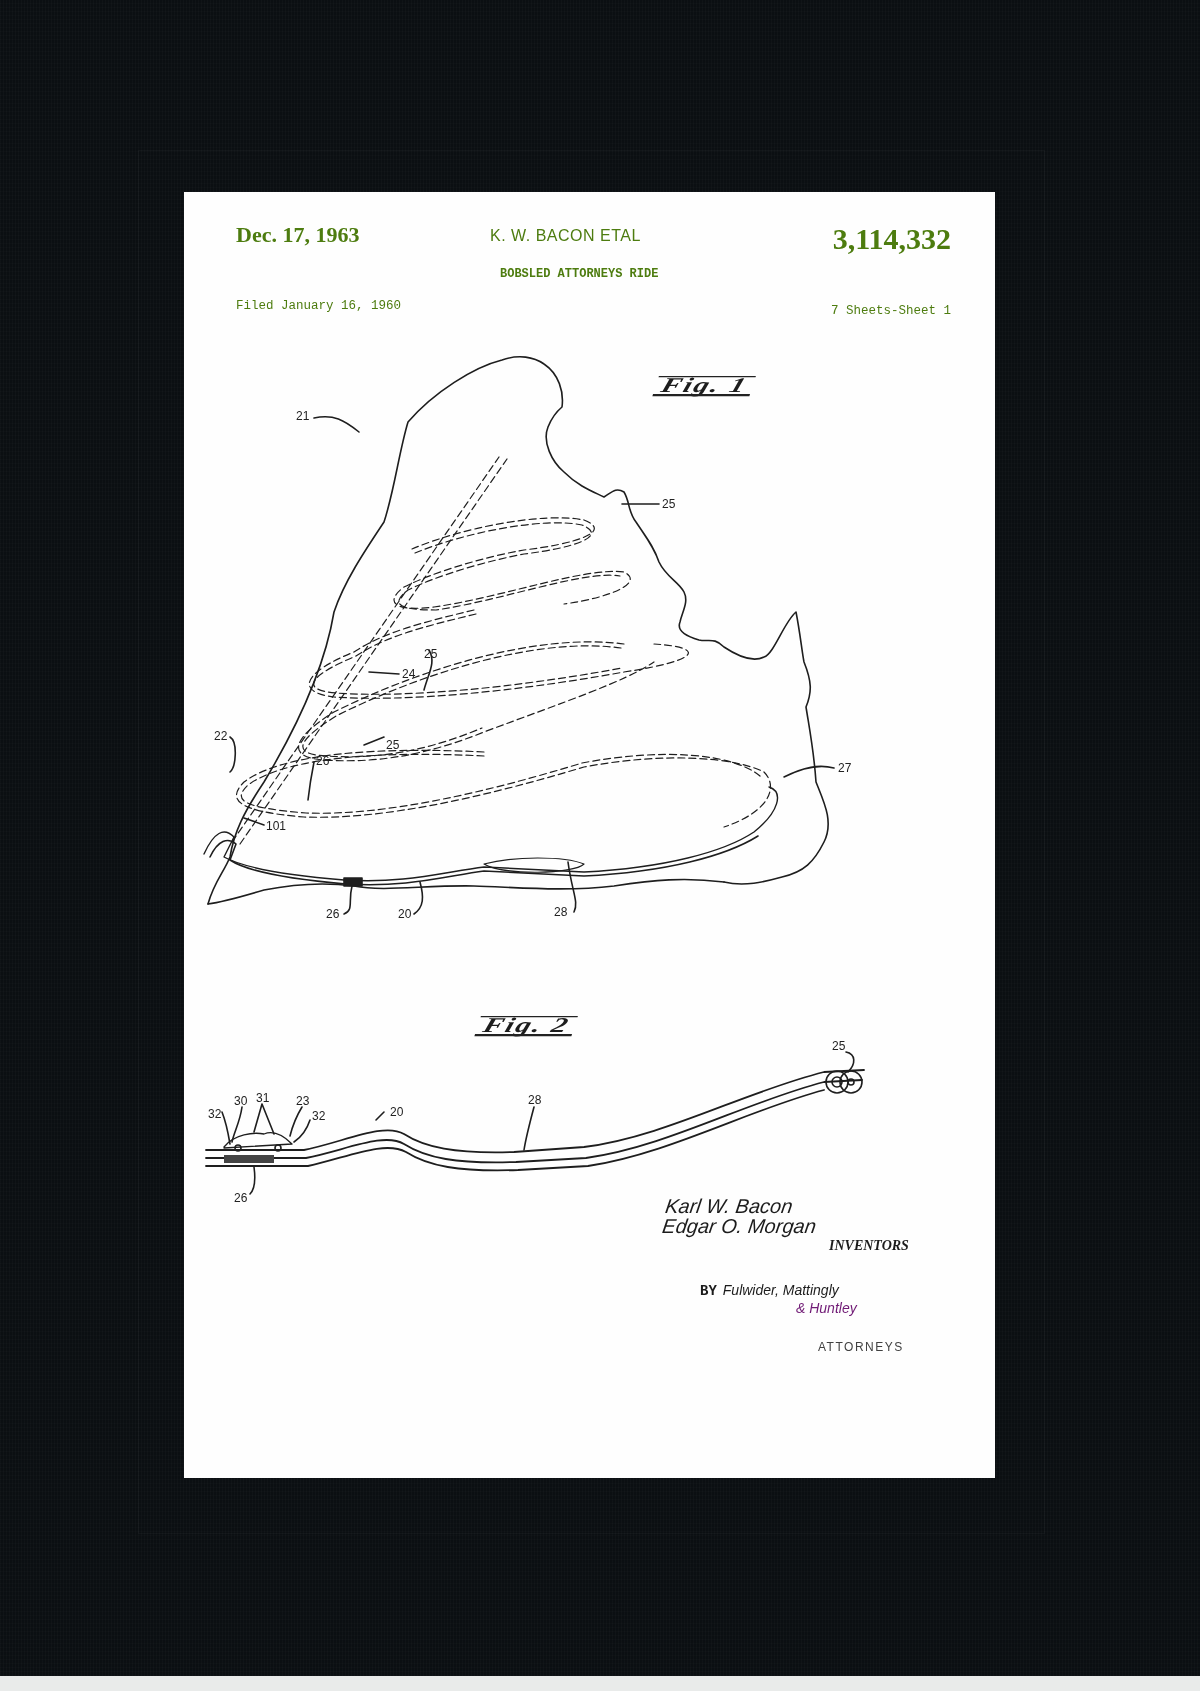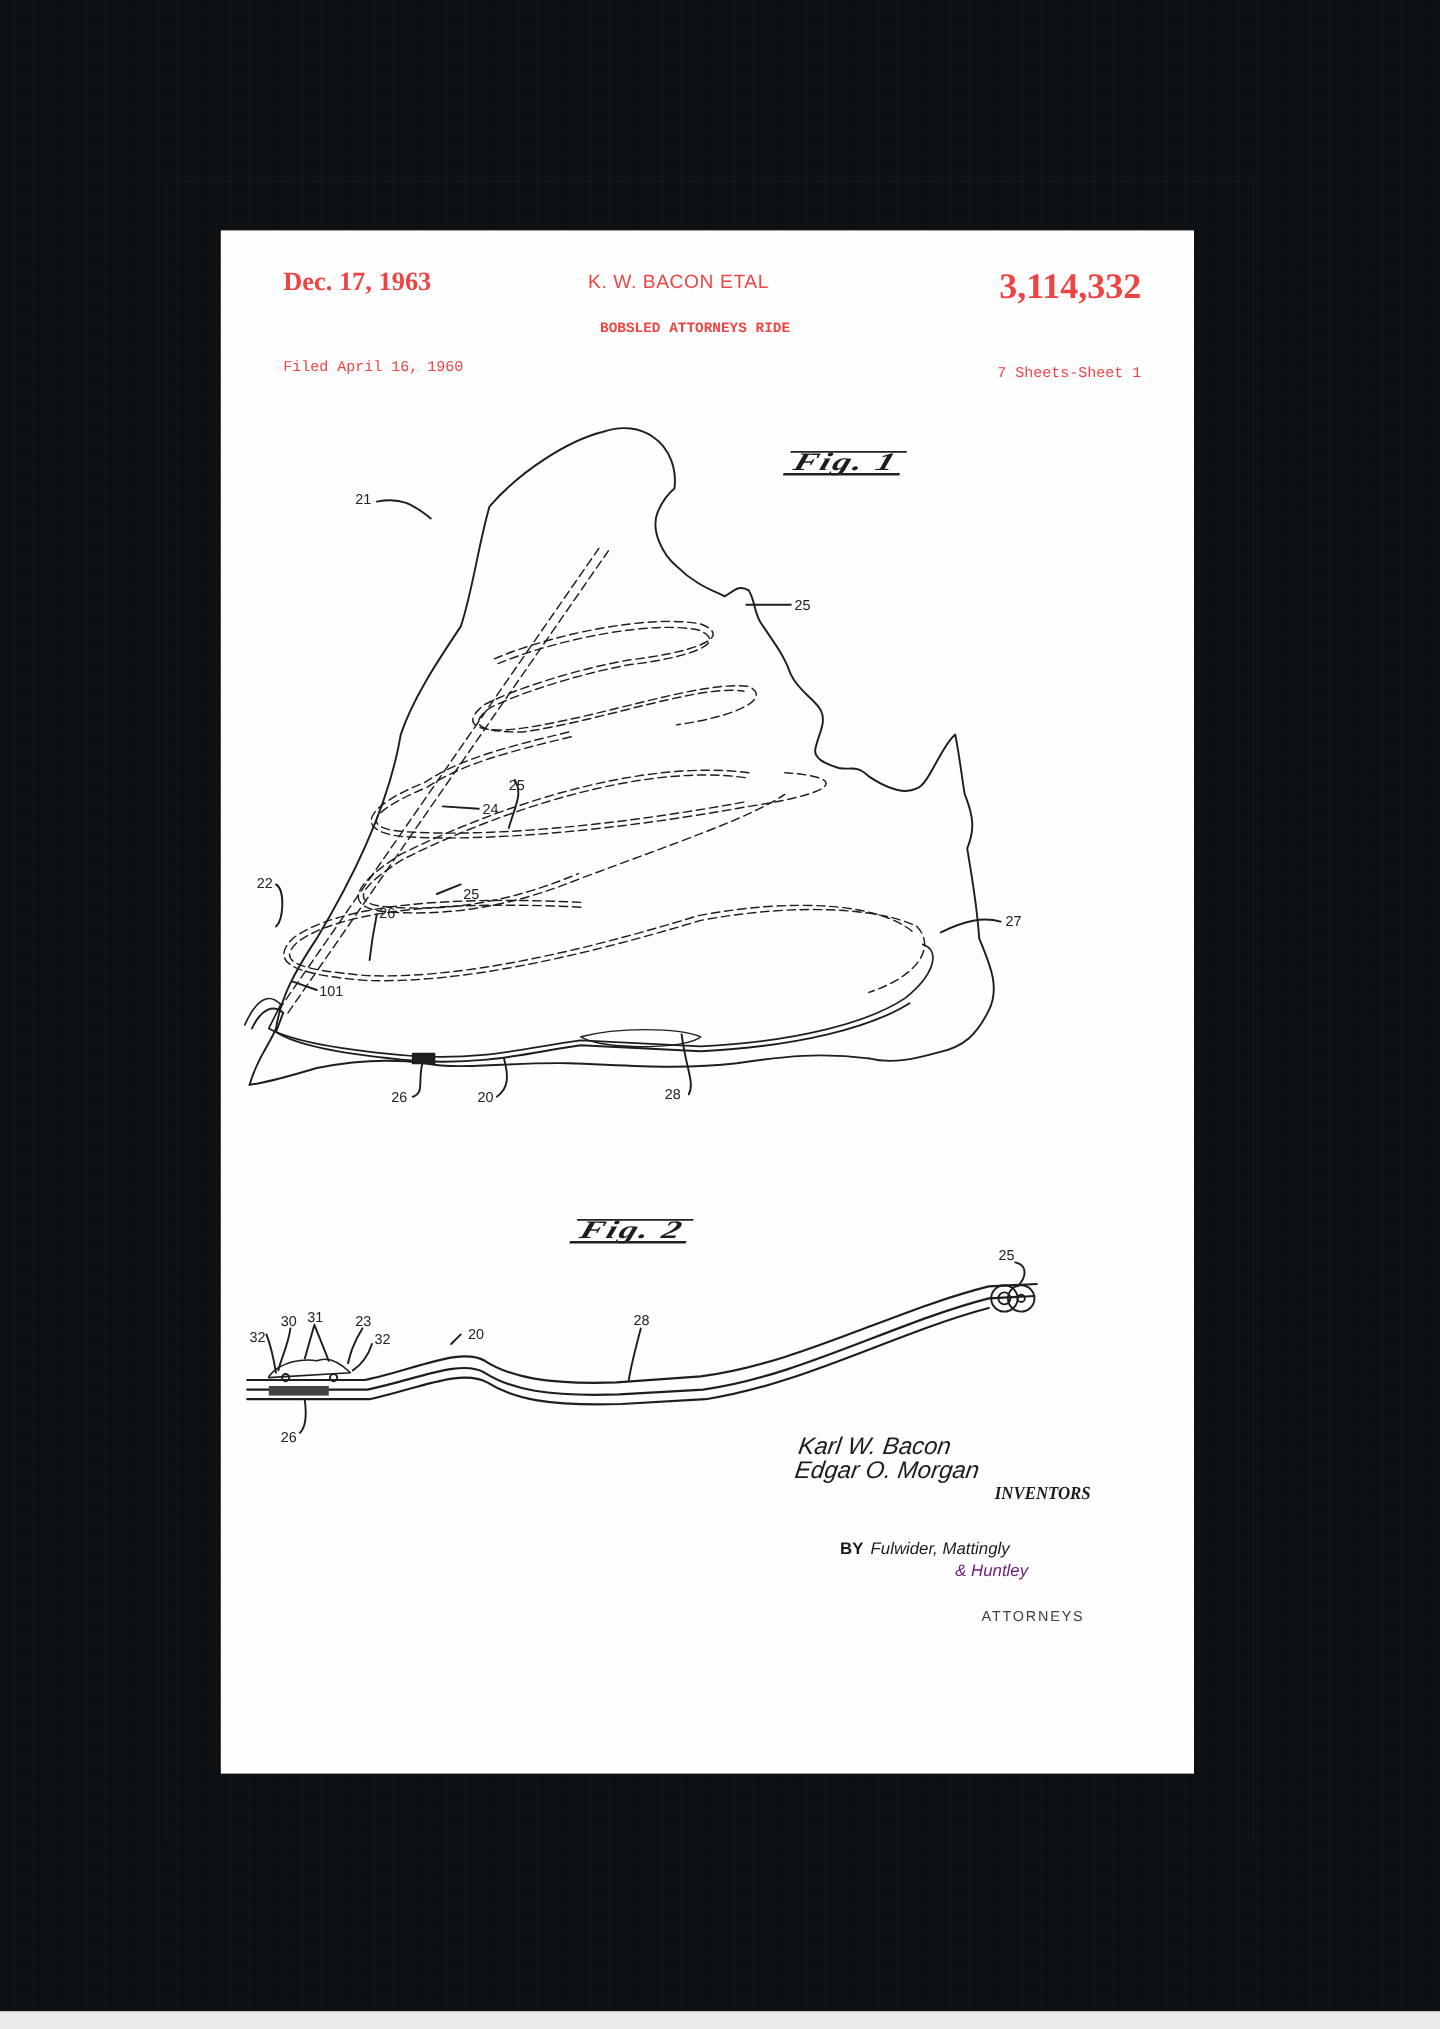--- a/index.html
+++ b/index.html
@@ -16,21 +16,21 @@
         repeating-linear-gradient(0deg, rgba(255,255,255,0.012) 0 1px, transparent 1px 4px);
     }
     .mat-bevel {
       position: absolute; left: 138px; top: 150px; width: 905px; height: 1382px;
       border: 1px solid rgba(255,255,255,0.03);
     }
     .paper {
       position: absolute; left: 184px; top: 192px; width: 811px; height: 1286px;
       background: #fefefe;
     }
-    .hdr { position: absolute; color: #ef4444; white-space: nowrap; }
+    .hdr { position: absolute; color: #4d7c0f; white-space: nowrap; }
     .date { left: 52px; top: 30px; font-size: 22px; font-weight: bold; font-family: "Liberation Serif", serif; }
     .inventor-hdr { left: 306px; top: 35px; font-size: 16px; font-family: Liberation Sans, sans-serif; letter-spacing: 0.5px; }
     .patent-no { right: 44px; top: 30px; font-size: 30px; font-weight: bold; font-family: "Liberation Serif", serif; }
     .title { left: 316px; top: 75px; font-size: 12px; font-family: "Liberation Mono", monospace; font-weight: bold; }
     .filed { left: 52px; top: 107px; font-size: 12.5px; font-family: "Liberation Mono", monospace; }
     .sheets { right: 44px; top: 112px; font-size: 12.5px; font-family: "Liberation Mono", monospace; text-align: right; }
     .fig-label {
       position: absolute; font-family: "Liberation Serif", serif; font-style: italic; font-weight: bold;
       font-size: 30px; color: #1d1d1d; letter-spacing: 2px;
       transform: skewX(-18deg) scaleY(0.7);
@@ -49,21 +49,21 @@
       transform: skewX(-8deg);
     }
     .inv-caption {
       position: absolute; left: 645px; top: 1046px; font-family: "Liberation Serif", serif;
       font-weight: bold; font-style: italic; font-size: 14px; color: #1c1c1c; transform: scaleY(1.1);
     }
     .by-line {
       position: absolute; left: 516px; top: 1090px; font-family: "Liberation Sans", sans-serif;
       font-style: italic; font-size: 14px; color: #1c1c1c; white-space: nowrap;
     }
-    .by-line .by { font-family: Liberation Sans, sans-serif; font-weight: bold; font-style: normal; font-size: 14px; margin-right: 6px; }
+    .by-line .by { font-family: Liberation Mono, monospace; font-weight: bold; font-style: normal; font-size: 14px; margin-right: 6px; }
     .by-line2 {
       position: absolute; left: 612px; top: 1108px; font-family: "Liberation Sans", sans-serif;
       font-style: italic; font-size: 14px; color: #701a75; white-space: nowrap;
     }
     .attorneys {
       position: absolute; left: 634px; top: 1148px; font-family: "Liberation Sans", sans-serif;
       font-size: 12px; letter-spacing: 1.5px; color: #404040;
     }
     .ref { font-family: "Liberation Sans", sans-serif; font-size: 12px; fill: #222; }
   </style>
@@ -71,21 +71,21 @@
 <body>
 
 <div class="mat"></div>
 <div class="mat-bevel"></div>
 
 <div class="paper">
   <div class="hdr date">Dec. 17, 1963</div>
   <div class="hdr inventor-hdr">K. W. BACON ETAL</div>
   <div class="hdr patent-no">3,114,332</div>
   <div class="hdr title">BOBSLED ATTORNEYS RIDE</div>
-  <div class="hdr filed">Filed April 16, 1960</div>
+  <div class="hdr filed">Filed January 16, 1960</div>
   <div class="hdr sheets">7 Sheets-Sheet 1</div>
 
   <svg class="drawing" viewBox="0 0 811 1286" xmlns="http://www.w3.org/2000/svg">
     <g fill="none" stroke="#1e1e1e" stroke-width="1.6" stroke-linecap="round" stroke-linejoin="round">
 
       <path d="M24,712 C30,690 40,680 46,665 C50,640 60,620 80,590 C110,540 140,480 150,420 C160,390 180,360 200,330 C210,300 215,260 224,230 C250,200 290,175 318,168 C335,162 350,165 360,172 C375,182 380,200 378,215 C372,220 368,225 364,235 C358,250 368,270 380,280 C395,295 410,300 420,305 C428,300 432,295 440,300 C446,310 444,320 452,330 C462,345 470,355 475,370 C482,385 495,390 500,400 C505,410 498,420 496,430 C492,440 505,445 515,448 C525,450 530,445 540,455 C555,465 570,470 580,465 C590,462 600,430 612,420 C616,440 618,460 620,470 C628,490 628,500 622,515 C626,540 630,560 632,590 C640,610 650,630 640,650 C630,670 620,680 598,685 C580,690 560,695 540,690"></path>
       <path d="M540,690 C500,685 470,688 430,694 C380,700 330,695 290,694 C240,693 200,700 170,694 C140,690 110,692 80,698 C60,704 40,710 24,712"></path>
 
       <g stroke-dasharray="7 4" stroke-width="1.2">
         <path d="M228,357 C280,335 360,320 400,328 C430,340 390,352 340,358 C300,365 250,380 220,395 C200,410 210,420 250,415 C320,405 400,375 440,380 C460,390 430,405 380,412"></path>

